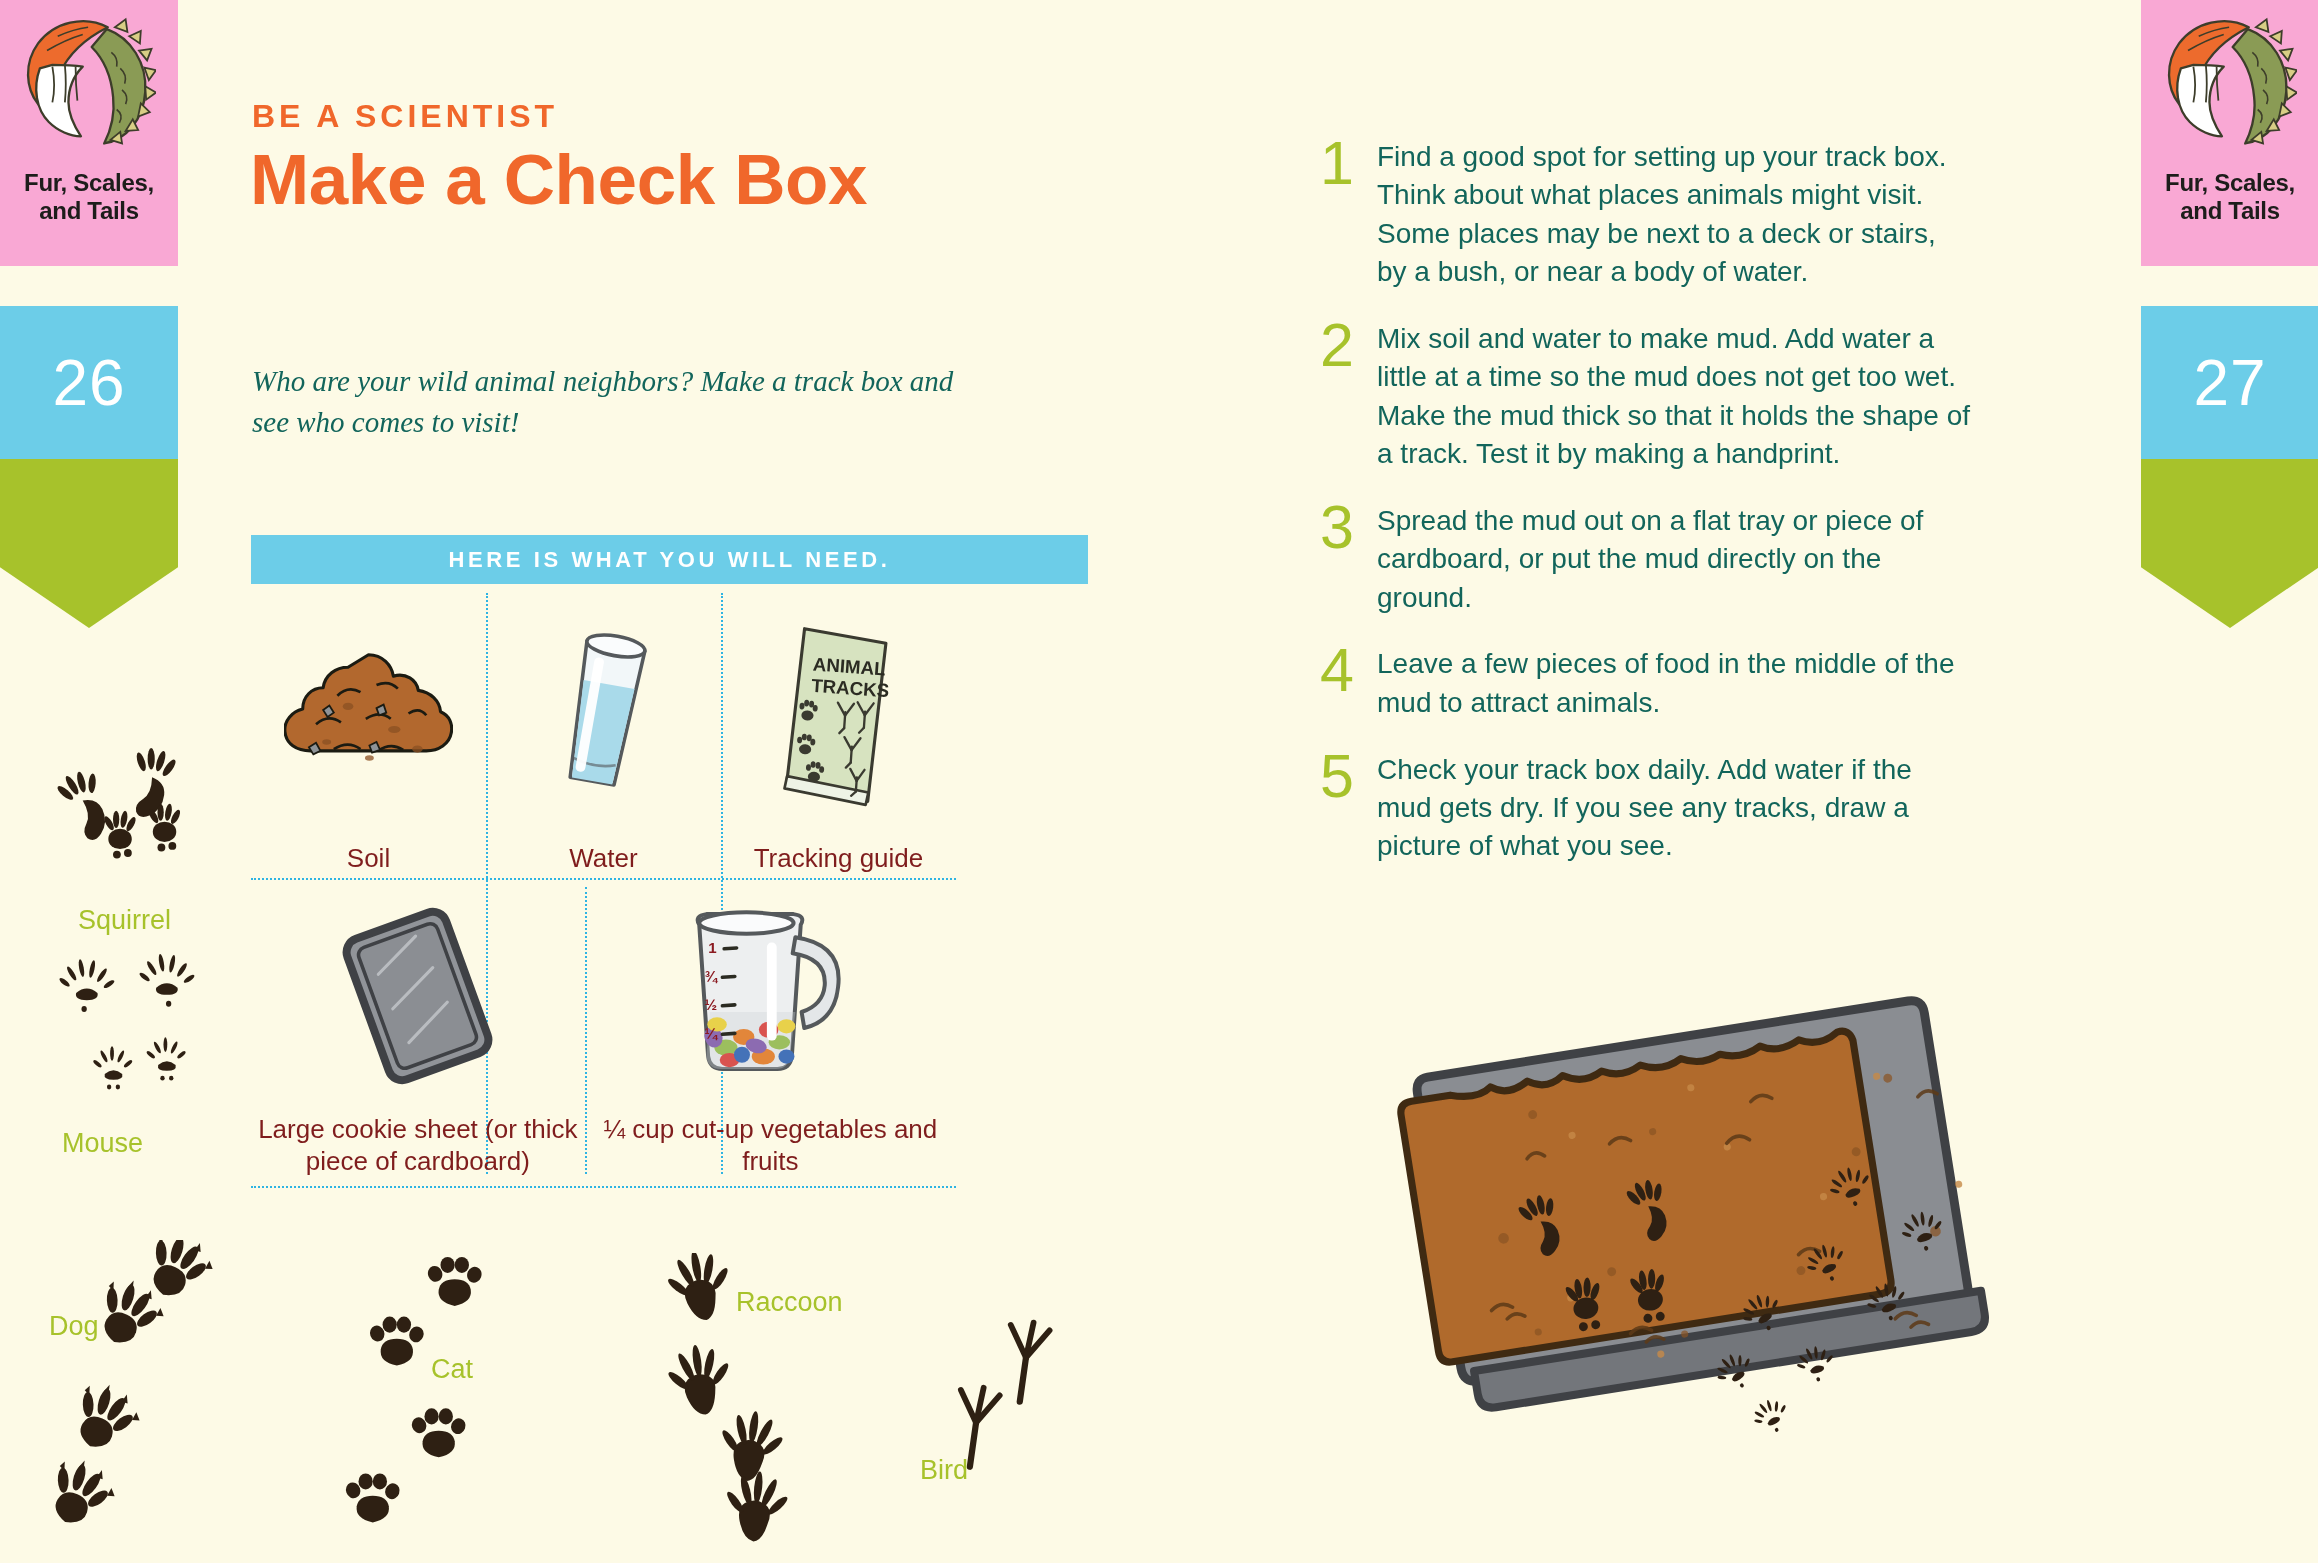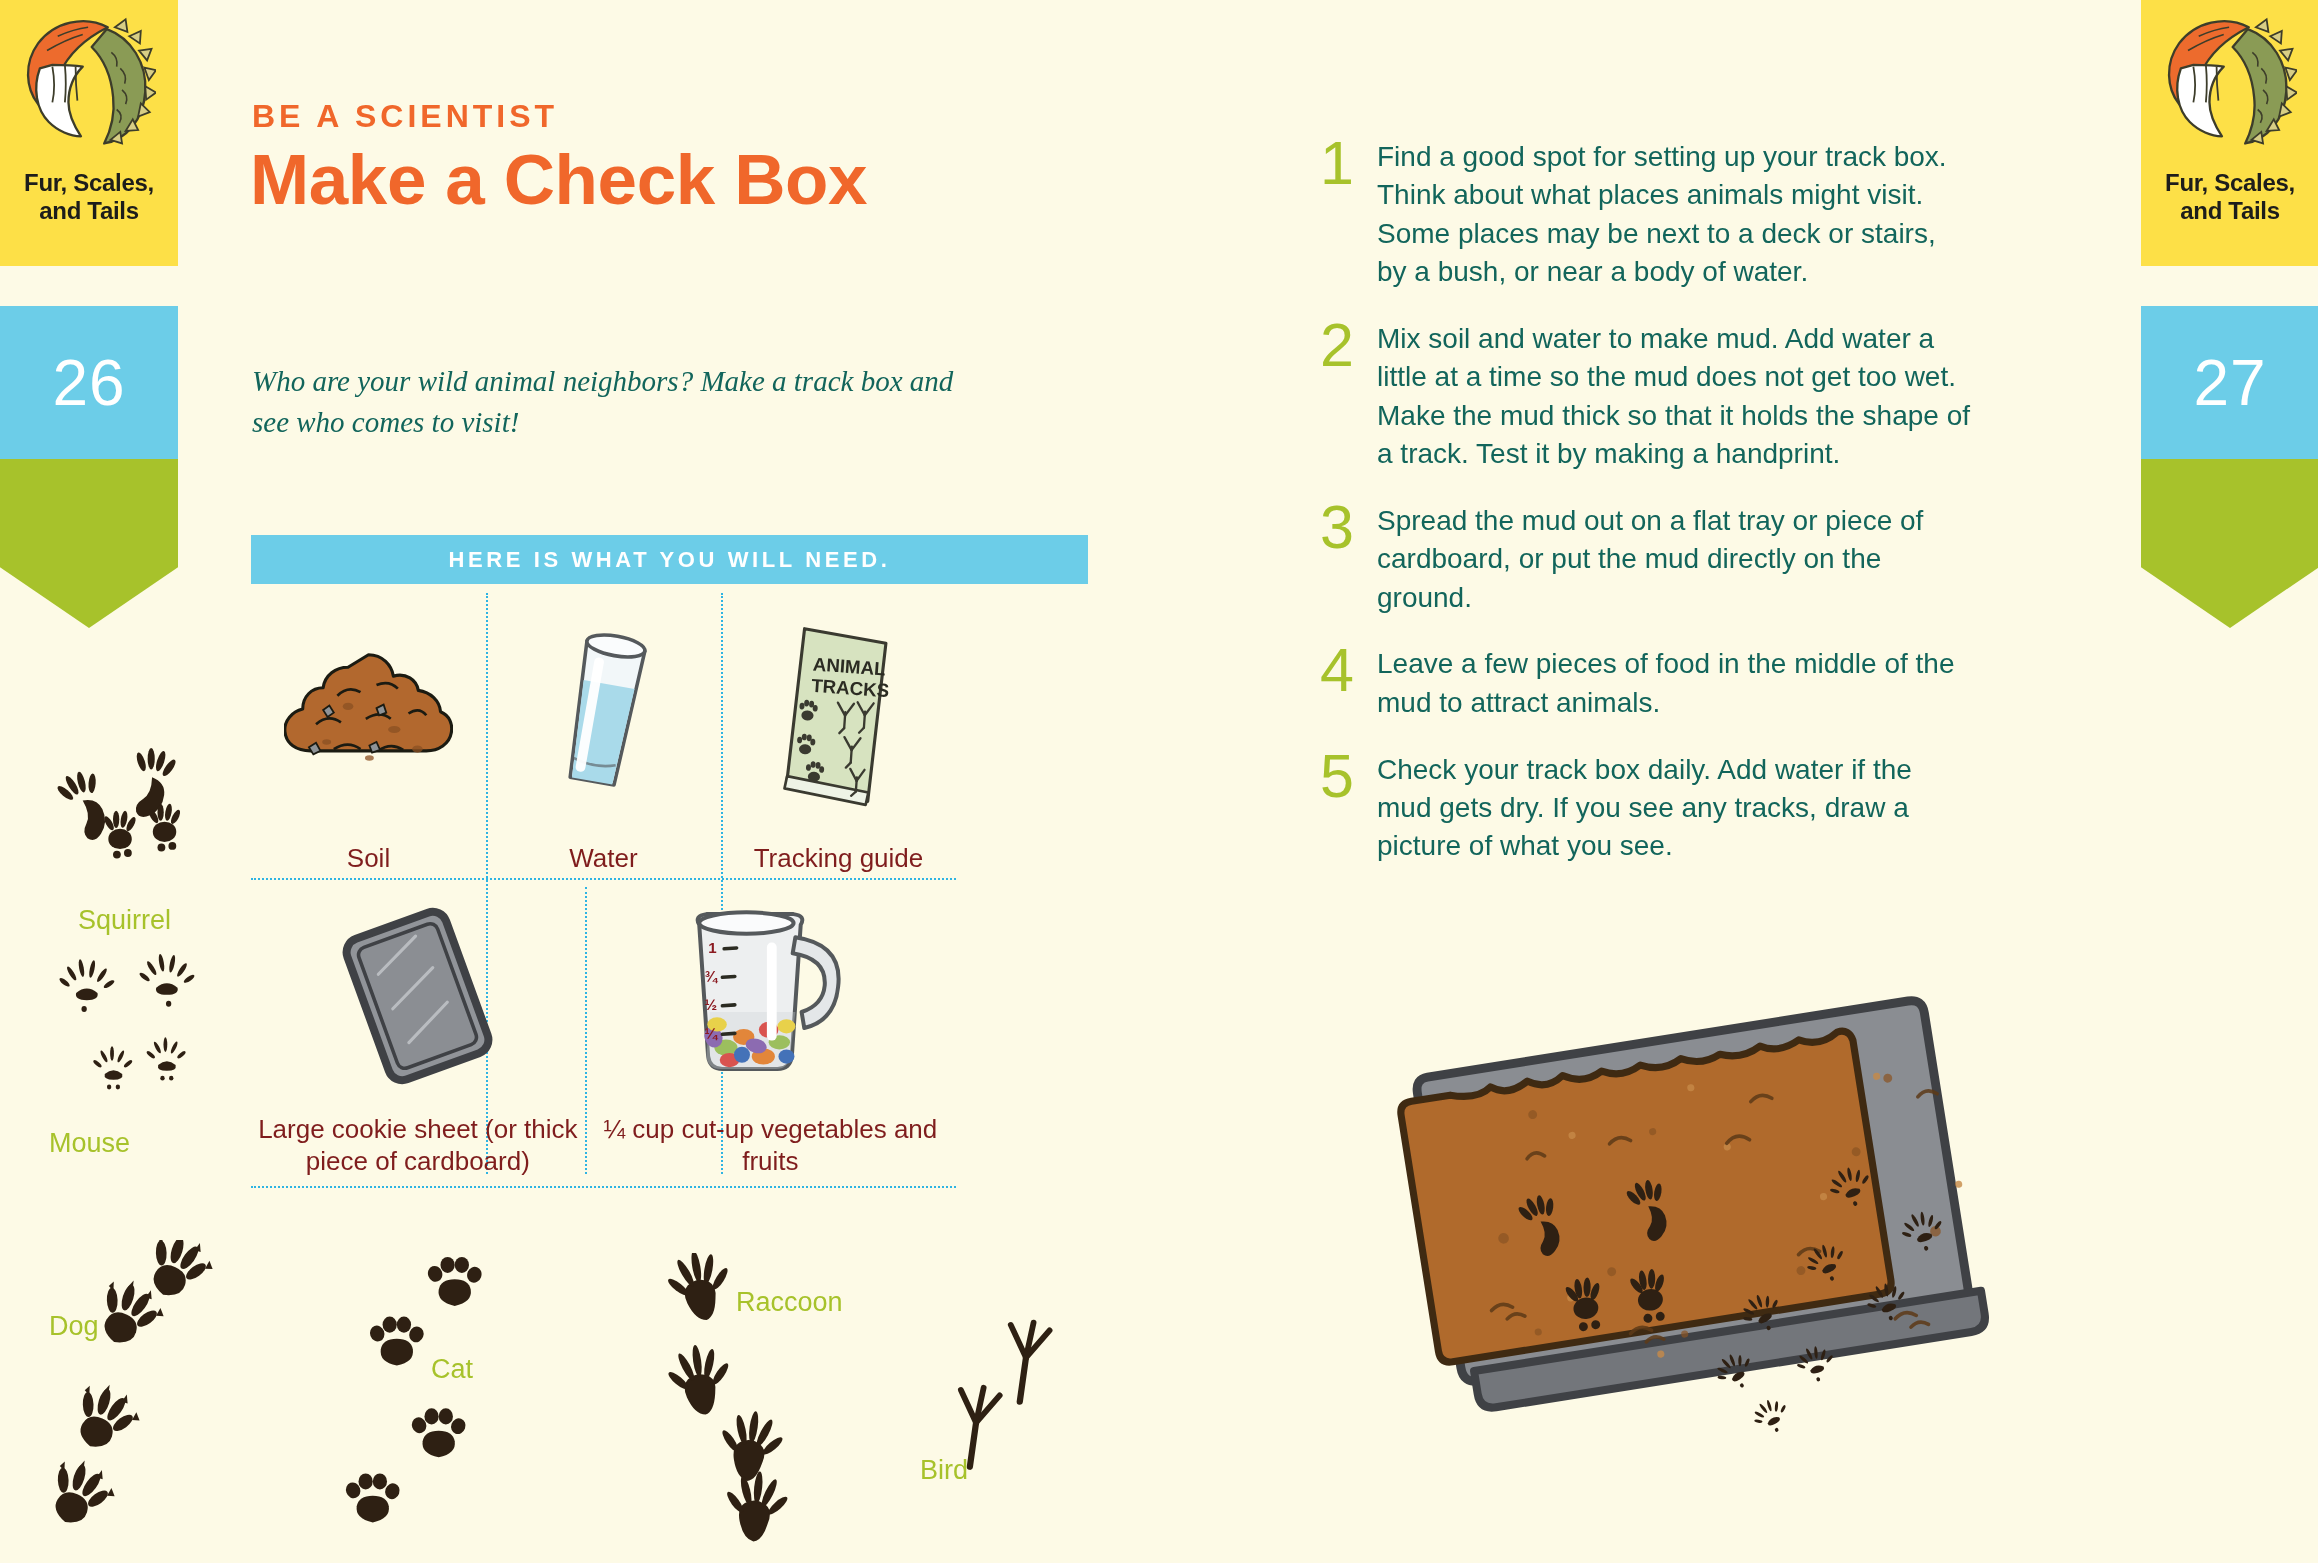--- a/index.html
+++ b/index.html
@@ -8,21 +8,21 @@
     background:#FDFAE6;
     font-family:"Liberation Sans",sans-serif;
     overflow:hidden;position:relative;
   }
   .page{position:absolute;inset:0;}
 
   
   .tab{position:absolute;top:0;width:178px;}
   .tab.left{left:0;}
   .tab.right{right:0;}
-  .tab-yellow{background:#fde047;width:100%;height:266px;position:relative;}
+  .tab-yellow{background:#f9a8d4;width:100%;height:266px;position:relative;}
   .tab-logo{position:absolute;left:50%;top:12.5px;transform:translateX(-50%);}
   .tab-title{position:absolute;left:0;right:0;top:169px;text-align:center;
     font-family:"Liberation Sans",sans-serif;font-weight:bold;
     font-size:24px;line-height:1.18;color:#1d1d1b;letter-spacing:-0.3px;}
   .tab-blue{background:#6CCDE8;width:100%;height:153px;
     display:flex;align-items:center;justify-content:center;margin-top:40px;}
   .tab-num{color:#ffffff;font-size:64px;font-weight:normal;
     font-family:"Liberation Sans",sans-serif;letter-spacing:0.9px;}
   .tab-green{width:100%;height:169px;background:#A7C22B;
     clip-path:polygon(0 0,100% 0,100% 64%,50% 100%,0 64%);}
@@ -465,21 +465,21 @@
             <ellipse cx="-13" cy="-18" rx="2.6" ry="9" transform="rotate(-28 -13 -18)"></ellipse>
             <ellipse cx="-2" cy="-22" rx="2.6" ry="10"></ellipse>
             <ellipse cx="10" cy="-18" rx="2.6" ry="9" transform="rotate(26 10 -18)"></ellipse>
             <ellipse cx="20" cy="-8" rx="2.6" ry="7" transform="rotate(50 20 -8)"></ellipse>
             <ellipse cx="-6" cy="24" rx="3" ry="3.4"></ellipse>
               <ellipse cx="6" cy="24" rx="3" ry="3.4"></ellipse>
           </g>
         </g>
       </svg>
     </div>
-    <div class="trk-label" style="left:49px;top:1128px;">Mouse</div>
+    <div class="trk-label" style="left:62px;top:1128px;">Mouse</div>
 
     <div class="trk" style="left:36px;top:1240px;">
       <svg width="196" height="312" viewBox="0 0 220 350">
         <g fill="#2E2013">
           <g transform="translate(150,45) rotate(24)">
             <path d="M0 18 q-20 -6 -18 -20 q2 -14 18 -14 q16 0 18 14 q2 14 -18 20 z"></path>
             <ellipse cx="-21" cy="-24" rx="6" ry="14" transform="rotate(-26 -21 -24)"></ellipse>
             <ellipse cx="-6" cy="-34" rx="6" ry="15" transform="rotate(-7 -6 -34)"></ellipse>
             <ellipse cx="10" cy="-32" rx="6" ry="15" transform="rotate(12 10 -32)"></ellipse>
             <ellipse cx="23" cy="-21" rx="6" ry="13" transform="rotate(30 23 -21)"></ellipse>

